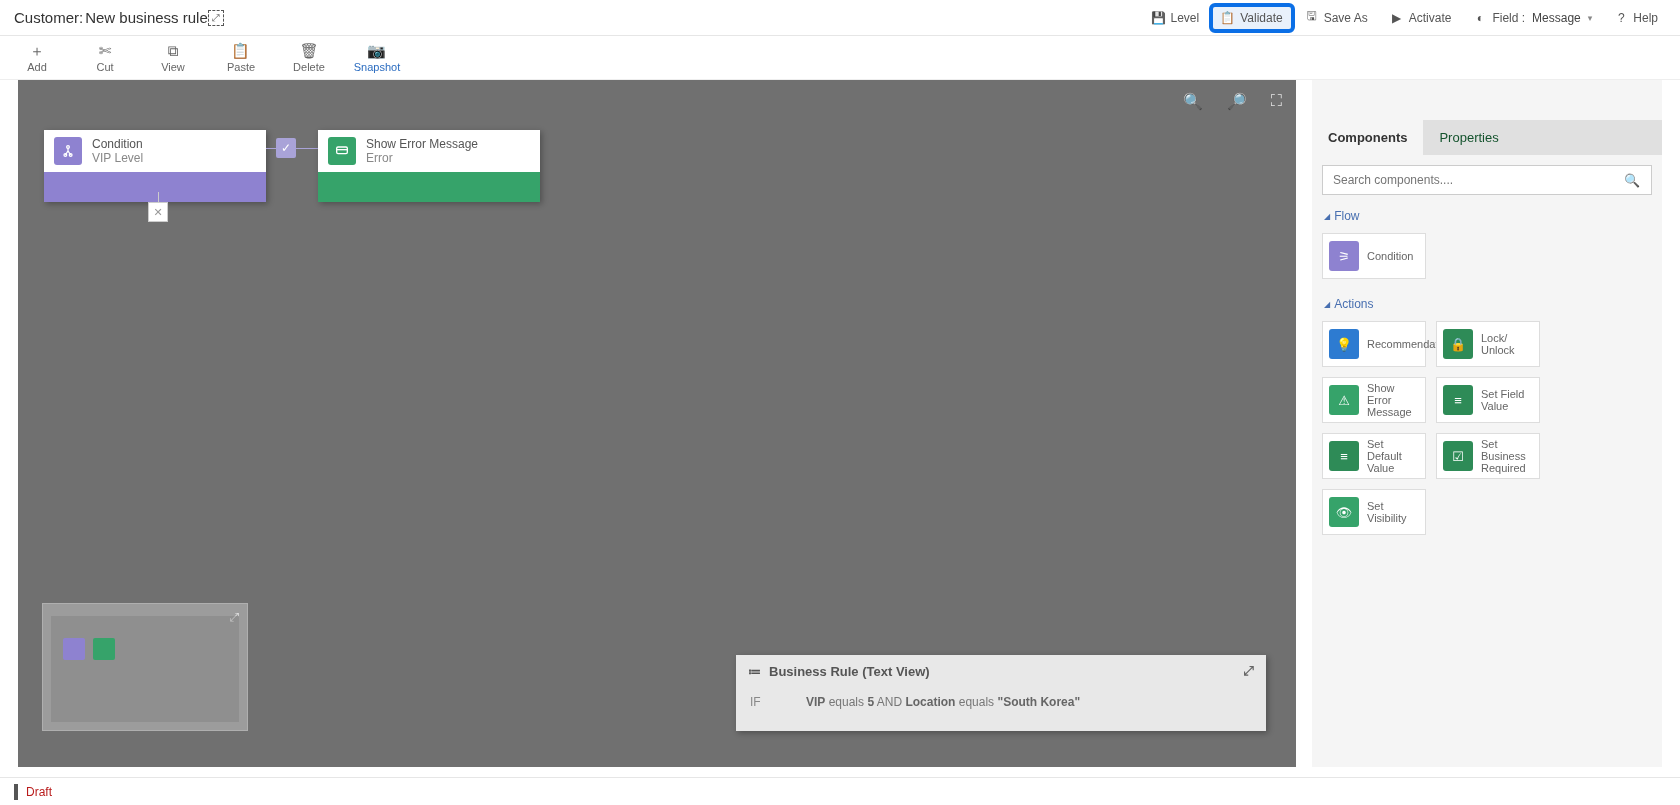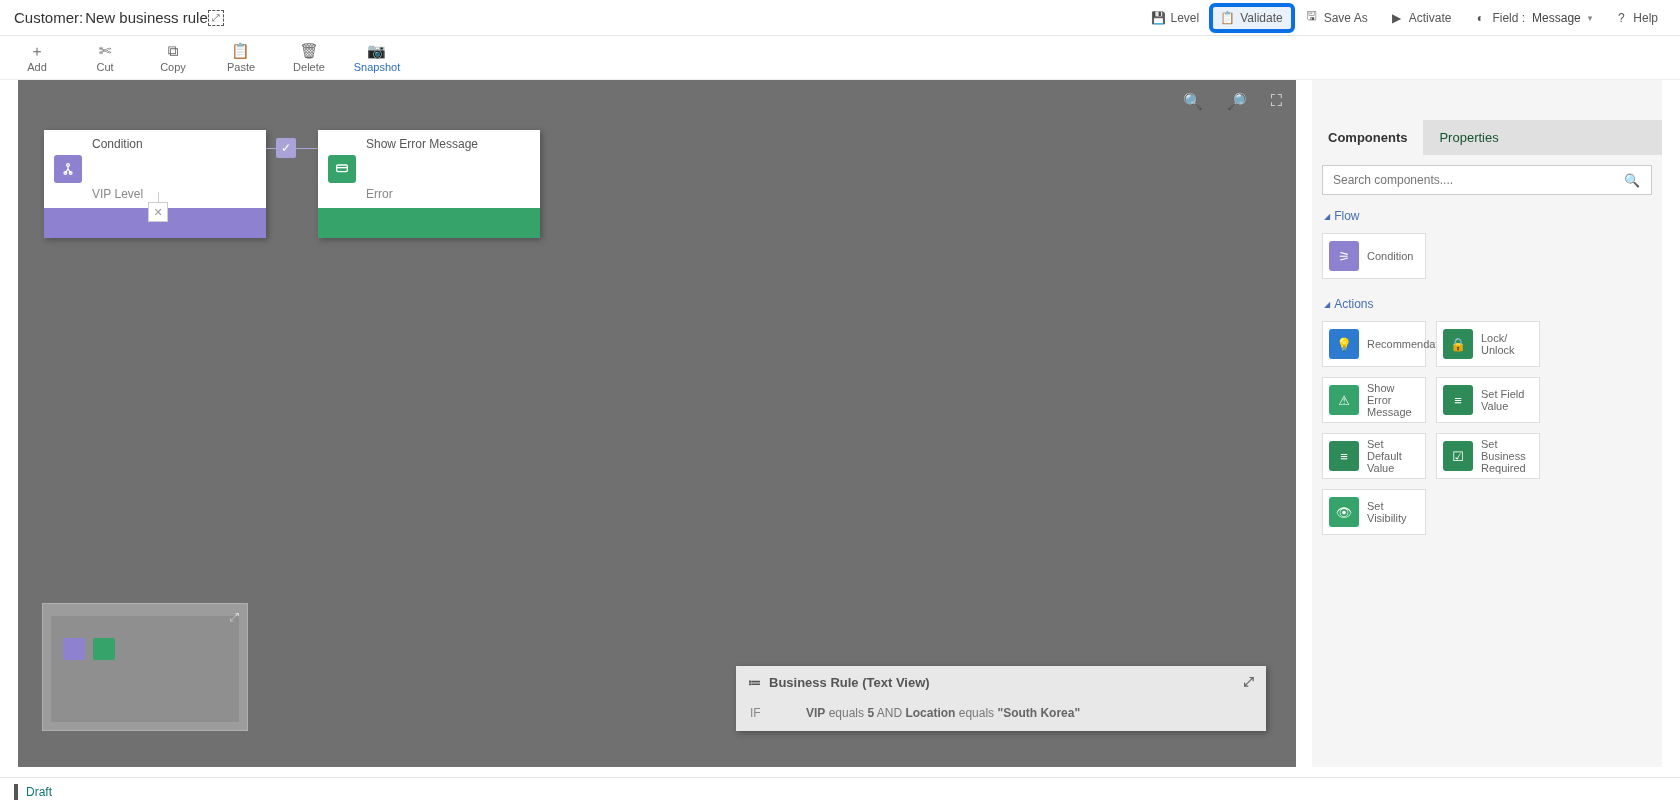--- a/index.html
+++ b/index.html
@@ -39,21 +39,21 @@
   .card-cond { top: 50px; left: 26px; width: 222px; }
   .card-head { display: flex; align-items: center; padding: 7px 10px; gap: 10px; }
   .card-cond .card-head { background: #fff; }
   .card-cond .card-body { height: 30px; background: #8e82d0; }
   .card-ic { width: 28px; height: 28px; display: flex; align-items: center; justify-content: center; color: #fff; border-radius: 3px; }
   .ic-purple { background: #8e82d0; }
   .ic-green  { background: #36a36a; }
   .ic-blue   { background: #2d7bd1; }
   .ic-darkgreen { background: #2e8b57; }
   .card-txt { font-size: 12px; line-height: 14px; color: #555; }
-  .card-txt .line2 { color: #888; margin-top: 36px; }
+  .card-txt .line2 { color: #888; }
 
   
   .stub { position: absolute; top: 122px; left: 130px; width: 20px; height: 20px; background: #fff; border: 1px solid #ccc; display: flex; align-items: center; justify-content: center; font-size: 11px; color: #999; }
   .stub-line { position: absolute; top: 112px; left: 140px; width: 1px; height: 12px; background: #ccc; }
 
   
   .conn-line1 { position: absolute; top: 68px; left: 248px; width: 10px; height: 1px; background: #a9a3d8; }
   .conn-check { position: absolute; top: 58px; left: 258px; width: 20px; height: 20px; background: #a9a3d8; color: #fff; display: flex; align-items: center; justify-content: center; font-size: 12px; border-radius: 2px; }
   .conn-line2 { position: absolute; top: 68px; left: 278px; width: 22px; height: 1px; background: #a9a3d8; }
 
@@ -65,21 +65,21 @@
   .minimap { position: absolute; left: 24px; bottom: 36px; width: 206px; height: 128px; background: rgba(210,210,210,0.45); border: 1px solid rgba(255,255,255,0.2); }
   .minimap-inner { position: absolute; top: 12px; left: 8px; right: 8px; bottom: 8px; background: rgba(120,120,120,0.35); }
   .minimap-exp { position: absolute; top: 6px; right: 8px; color: #e8e8e8; font-size: 12px; cursor: pointer; }
   .mini-a { position: absolute; top: 22px; left: 12px; width: 22px; height: 22px; background: #8e82d0; border-radius: 2px; }
   .mini-b { position: absolute; top: 22px; left: 42px; width: 22px; height: 22px; background: #36a36a; border-radius: 2px; }
 
   
   .textview { position: absolute; right: 30px; bottom: 36px; width: 530px; background: #e8e8e8; box-shadow: 2px 2px 6px rgba(0,0,0,0.3); }
   .tv-head { display: flex; align-items: center; padding: 8px 12px; gap: 8px; font-size: 13px; color: #555; font-weight: 600; }
   .tv-head .sp { margin-left: auto; font-size: 13px; color: #666; cursor: pointer; }
-  .tv-body { padding: 8px 14px 3px 14px; font-size: 12px; color: #777; }
+  .tv-body { padding: 8px 14px 14px 14px; font-size: 12px; color: #777; }
   .tv-row { display: flex; margin-bottom: 8px; }
   .tv-key { width: 56px; flex-shrink: 0; color: #888; }
   .tv-val b { color: #666; }
 
   
   .tabs { display: flex; background: #e0e0e0; margin-top: 40px; }
   .tab { padding: 10px 16px; font-size: 13px; color: #14532d; cursor: pointer; }
   .tab.active { background: #f5f5f5; color: #333; font-weight: 600; }
   .search-wrap { padding: 10px; }
   .search-box { display: flex; align-items: center; border: 1px solid #ccc; background: #fff; height: 30px; padding: 0 10px; }
@@ -88,21 +88,21 @@
 
   .section-hdr { padding: 4px 12px; font-size: 12px; color: #486fb0; display: flex; align-items: center; gap: 4px; }
   .section-hdr .tri { font-size: 8px; }
 
   .comp-grid { padding: 6px 10px 14px 10px; display: flex; flex-wrap: wrap; gap: 10px; }
   .comp-item { width: 104px; height: 46px; background: #fff; border: 1px solid #ddd; display: flex; align-items: center; gap: 8px; padding: 6px; cursor: grab; }
   .comp-ic { width: 30px; height: 30px; display: flex; align-items: center; justify-content: center; color: #fff; border-radius: 3px; flex-shrink: 0; font-size: 13px; }
   .comp-lbl { font-size: 11px; color: #666; line-height: 12px; }
 
   
-  .status { position: absolute; left: 0; right: 0; bottom: 0; height: 28px; border-top: 1px solid #e6e6e6; display: flex; align-items: center; padding: 0 14px; font-size: 12px; color: #0f766e; }
+  .status { position: absolute; left: 0; right: 0; bottom: 0; height: 28px; border-top: 1px solid #e6e6e6; display: flex; align-items: center; padding: 0 14px; font-size: 12px; color: #b91c1c; }
   .status .bar { width: 4px; height: 16px; background: #555; margin-right: 8px; }
 </style>
 </head>
 <body>
 
 <div class="header">
   <div class="header-title">
     <span>Customer:</span>
     <span style="margin-left:2px;">New business rule</span>
     <span class="expand-ic">⤢</span>
@@ -141,21 +141,21 @@
   <div class="tb-item">
     <span class="ic">＋</span>
     <span class="lbl">Add</span>
   </div>
   <div class="tb-item">
     <span class="ic">✄</span>
     <span class="lbl">Cut</span>
   </div>
   <div class="tb-item">
     <span class="ic">⧉</span>
-    <span class="lbl">Copy</span>
+    <span class="lbl">View</span>
   </div>
   <div class="tb-item">
     <span class="ic">📋</span>
     <span class="lbl">Paste</span>
   </div>
   <div class="tb-item">
     <span class="ic">🗑</span>
     <span class="lbl">Delete</span>
   </div>
   <div class="tb-item snap">

